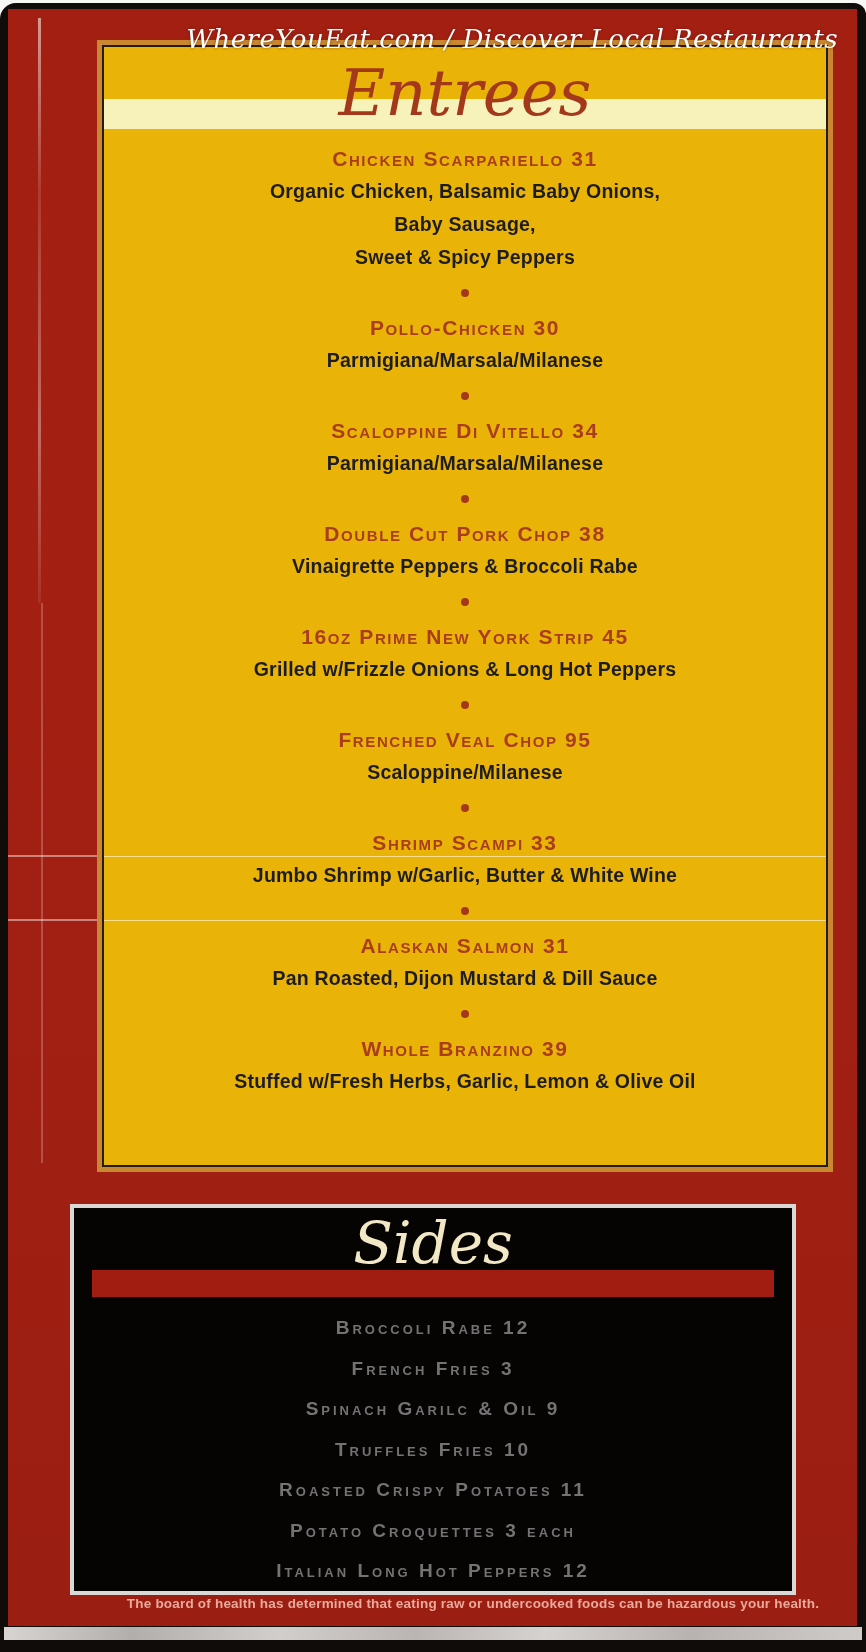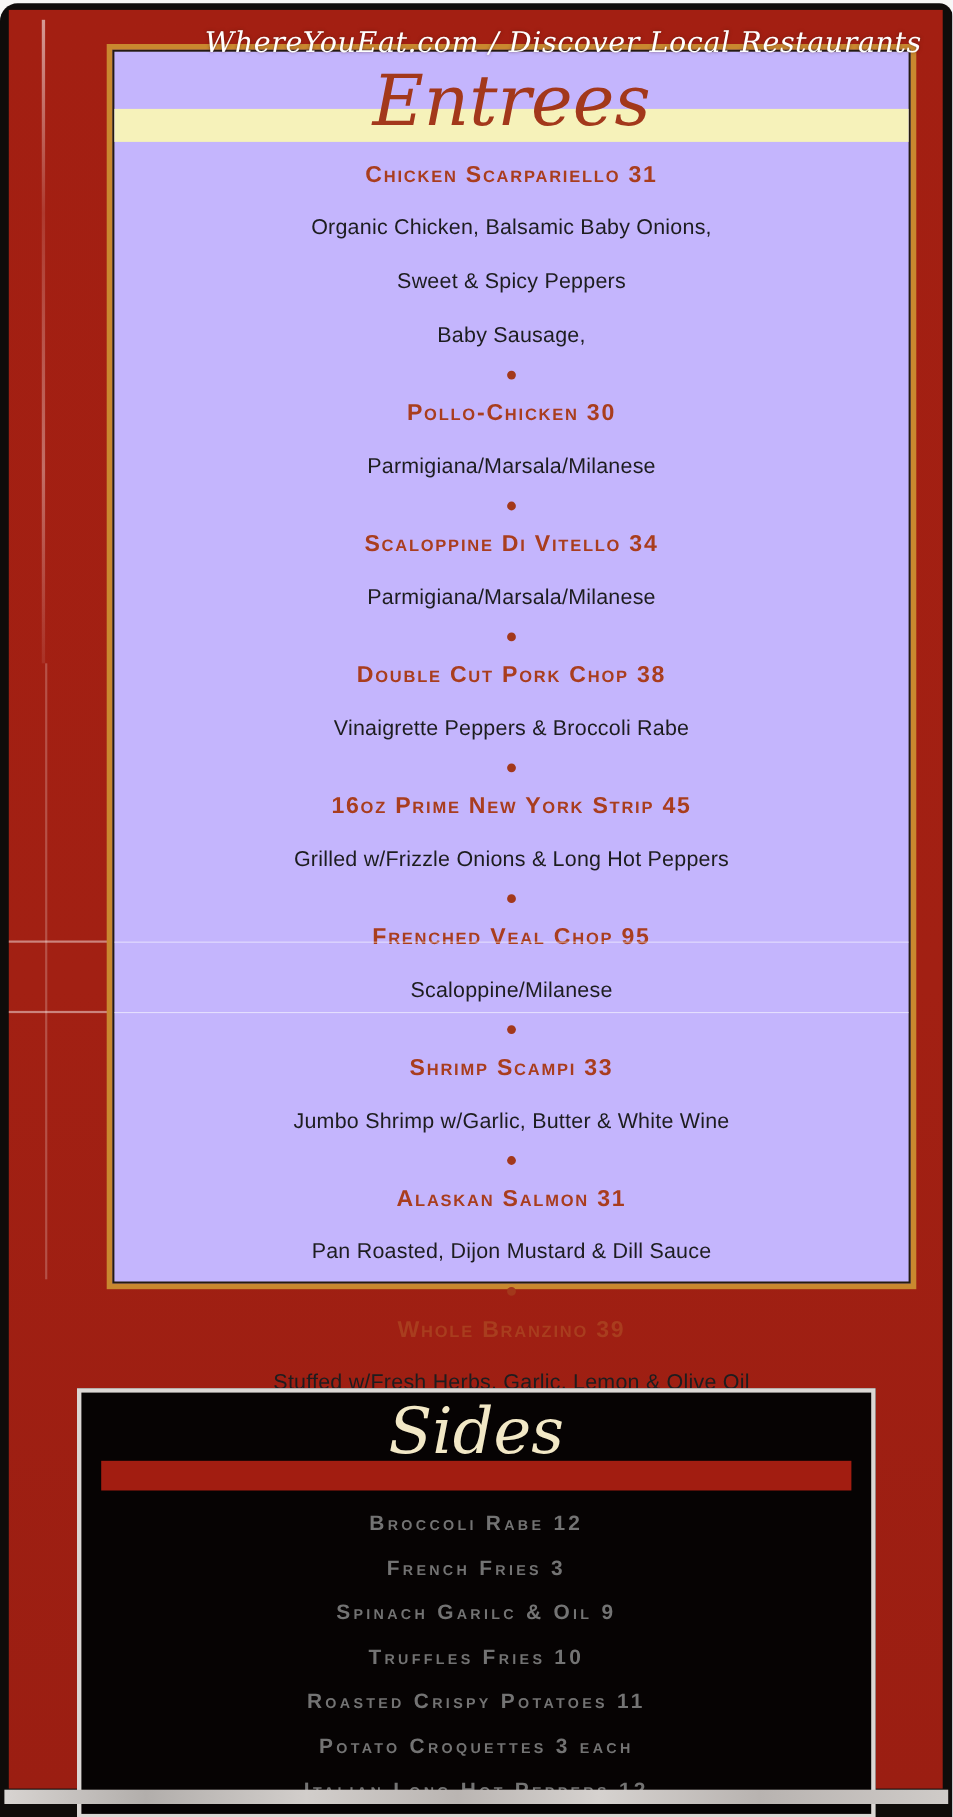--- a/index.html
+++ b/index.html
@@ -38,45 +38,45 @@
   .watermark {
     position:absolute; top:24px; right:28px; z-index:30;
     font-family:"DejaVu Serif", serif; font-style:italic; font-weight:normal;
     font-size:26px; color:#ffffff; letter-spacing:.5px; white-space:nowrap;
     text-shadow:0 0 3px rgba(70,25,12,.55);
   }
 
   
   .entrees-panel {
     position:absolute; left:102px; top:45px; width:726px; height:1122px;
-    background:#c4b5fd;
+    background:#eab308;
     border:2px solid #241b12;
     outline:5px solid #c9882f;
   }
   .yellow-band {
     position:absolute; left:0; right:0; top:52px; height:30px;
     background:#f6f2ba;
   }
   .script-title {
     position:absolute; top:10px; left:0; right:0; text-align:center; z-index:2;
     font-family:"DejaVu Serif", serif; font-style:italic; font-weight:normal;
     font-size:64px; line-height:1.15; color:#a3381b;
   }
   .entree-list { position:absolute; top:95px; left:0; right:0; text-align:center; }
   .e-head {
     line-height:33px; font-size:21px; font-weight:bold; letter-spacing:1.6px;
     font-variant:small-caps; color:#a93d1e;
   }
-  .e-desc { line-height:33px; font-size:19.5px; font-weight:normal; color:#1d1d1f; letter-spacing:.2px;margin-top:16px; }
+  .e-desc { line-height:33px; font-size:19.5px; font-weight:bold; color:#1d1d1f; letter-spacing:.2px; }
   .dot-row { height:37px; display:flex; align-items:center; justify-content:center; }
   .dot { width:8px; height:8px; border-radius:50%; background:#a3381b; }
 
   
   .sides-panel {
-    position:absolute; left:70px; top:1262px; width:726px; height:391px;
+    position:absolute; left:70px; top:1204px; width:726px; height:391px;
     background:#060303; border:4px solid #dbd7d4;
   }
   .sides-band {
     position:absolute; left:18px; right:18px; top:62px; height:27px;
     background:#a21d11; z-index:1;
   }
   .sides-script {
     position:absolute; top:4px; left:0; right:0; text-align:center; z-index:2;
     font-family:"DejaVu Serif", serif; font-style:italic;
     font-size:58px; line-height:1.1; color:#f2e8c6;
@@ -112,22 +112,22 @@
 
   <div class="entrees-panel">
     <div class="yellow-band"></div>
     <div class="script-title">Entrees</div>
 
     <div class="entree-list">
 
       <div>
         <div class="e-head">Chicken Scarpariello 31</div>
         <div class="e-desc">Organic Chicken, Balsamic Baby Onions,</div>
+        <div class="e-desc">Baby Sausage,</div>
         <div class="e-desc">Sweet &amp; Spicy Peppers</div>
-        <div class="e-desc">Baby Sausage,</div>
       </div>
       <div class="dot-row">
           <span class="dot"></span>
         </div>
 
       <div>
         <div class="e-head">Pollo-Chicken 30</div>
         <div class="e-desc">Parmigiana/Marsala/Milanese</div>
       </div>
       <div class="dot-row">
@@ -200,17 +200,18 @@
       <div class="side-item">Broccoli Rabe 12</div>
       <div class="side-item">French Fries 3</div>
       <div class="side-item">Spinach Garilc &amp; Oil 9</div>
       <div class="side-item">Truffles Fries 10</div>
       <div class="side-item">Roasted Crispy Potatoes 11</div>
       <div class="side-item">Potato Croquettes 3 each</div>
       <div class="side-item">Italian Long Hot Peppers 12</div>
     </div>
   </div>
 
+  <div class="footer-note">The board of health has determined that eating raw or undercooked foods can be hazardous your health.</div>
 
   <div class="silver-strip"></div>
 
   <div class="watermark">WhereYouEat.com / Discover Local Restaurants</div>
 </div>
 
 </body></html>

